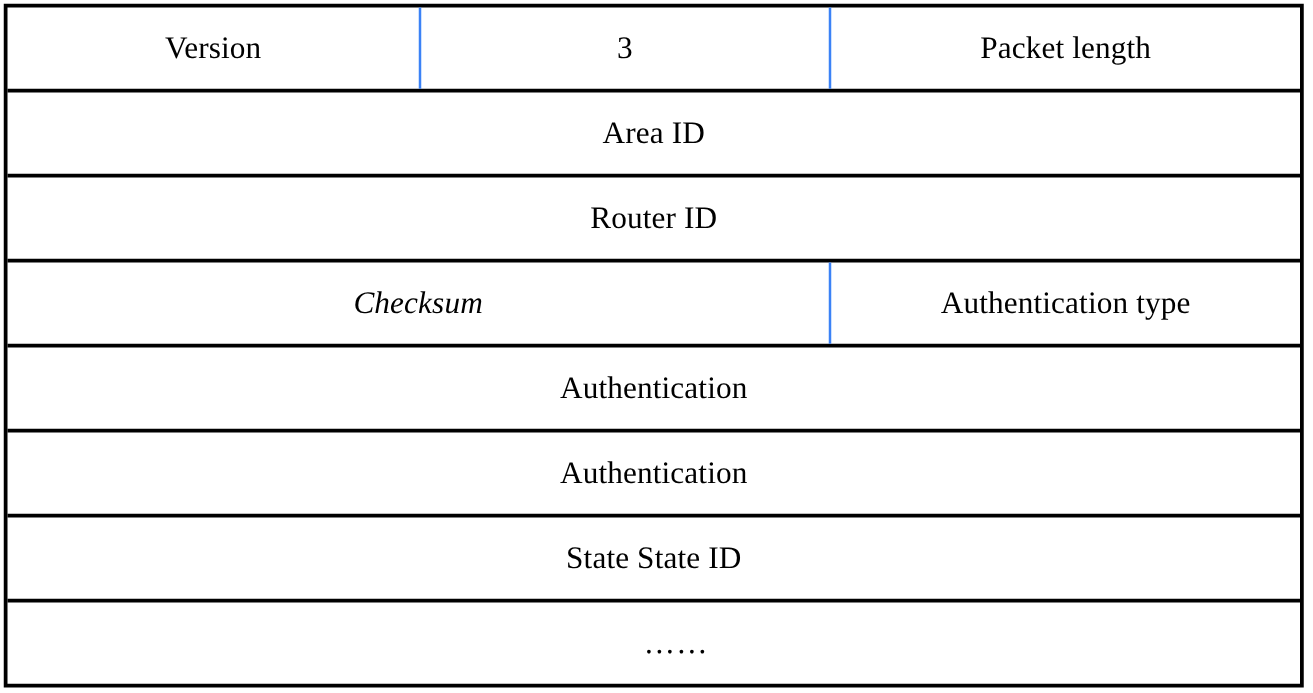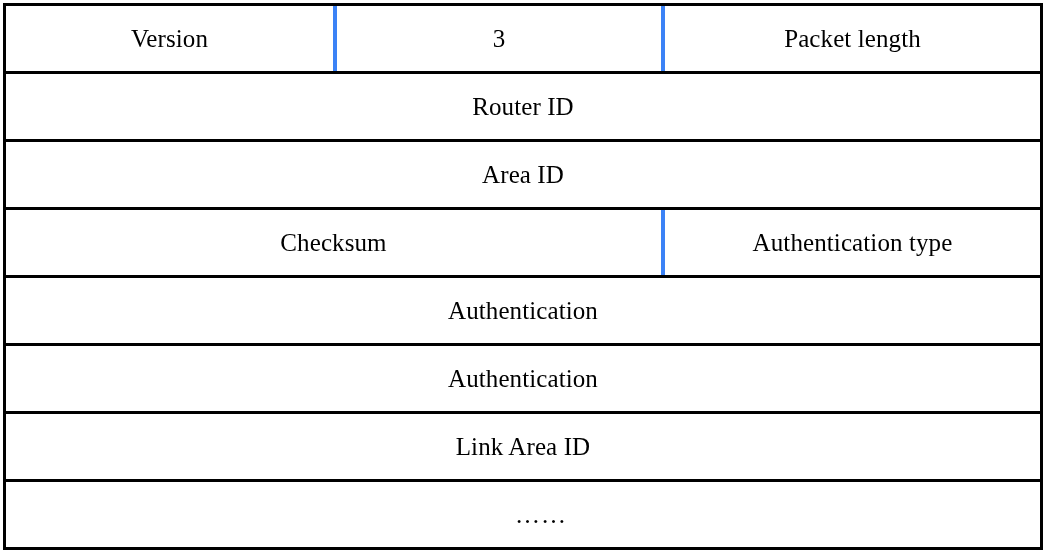--- a/index.html
+++ b/index.html
@@ -37,21 +37,21 @@
   }
   .packet-row:last-child {
     border-bottom: none;
   }
 
   .packet-field {
     display: flex;
     align-items: center;
     justify-content: center;
     box-sizing: border-box;
-    border-right: 4px solid #3b82f6;
+    border-right: 2px solid #3b82f6;
     overflow: hidden;
     min-width: 0;
   }
   .packet-field:last-child {
     border-right: none;
     font-family: Liberation Serif, serif;
   }
 
   .field-label {
     font-size: 25px;
@@ -59,21 +59,21 @@
     color: #000000;
     white-space: nowrap;
     letter-spacing: 0.1px;
     text-align: center;
   }
 
   
   .w-version   { flex: 0 0 331px; }
   .w-type      { flex: 0 0 328px; }
   .w-length    { flex: 1 1 auto; }
-  .w-checksum  { flex: 0 0 659px; }
+  .w-checksum  { flex: 0 0 659px; font-style: italic; }
   .w-authtype  { flex: 1 1 auto; }
   .w-full      { flex: 1 1 auto; }
 
   .ellipsis-label {
     font-size: 25px;
     letter-spacing: 1px;
     color: #000000;
     position: relative;
     left: 18px;
   }
@@ -90,27 +90,27 @@
     <div class="packet-field w-type">
       <span class="field-label">3</span>
     </div>
     <div class="packet-field w-length">
       <span class="field-label">Packet length</span>
     </div>
   </div>
 
   <div class="packet-row">
     <div class="packet-field w-full">
-      <span class="field-label">Router ID</span>
+      <span class="field-label">Area ID</span>
     </div>
   </div>
 
   <div class="packet-row">
     <div class="packet-field w-full">
-      <span class="field-label">Area ID</span>
+      <span class="field-label">Router ID</span>
     </div>
   </div>
 
   <div class="packet-row">
     <div class="packet-field w-checksum">
       <span class="field-label">Checksum</span>
     </div>
     <div class="packet-field w-authtype">
       <span class="field-label">Authentication type</span>
     </div>
@@ -124,21 +124,21 @@
 
   <div class="packet-row">
     <div class="packet-field w-full">
       <span class="field-label">Authentication</span>
     </div>
   </div>
 
 
   <div class="packet-row">
     <div class="packet-field w-full">
-      <span class="field-label">Link Area ID</span>
+      <span class="field-label">State State ID</span>
     </div>
   </div>
 
 
   <div class="packet-row">
     <div class="packet-field w-full">
       <span class="field-label ellipsis-label">……</span>
     </div>
   </div>
 

